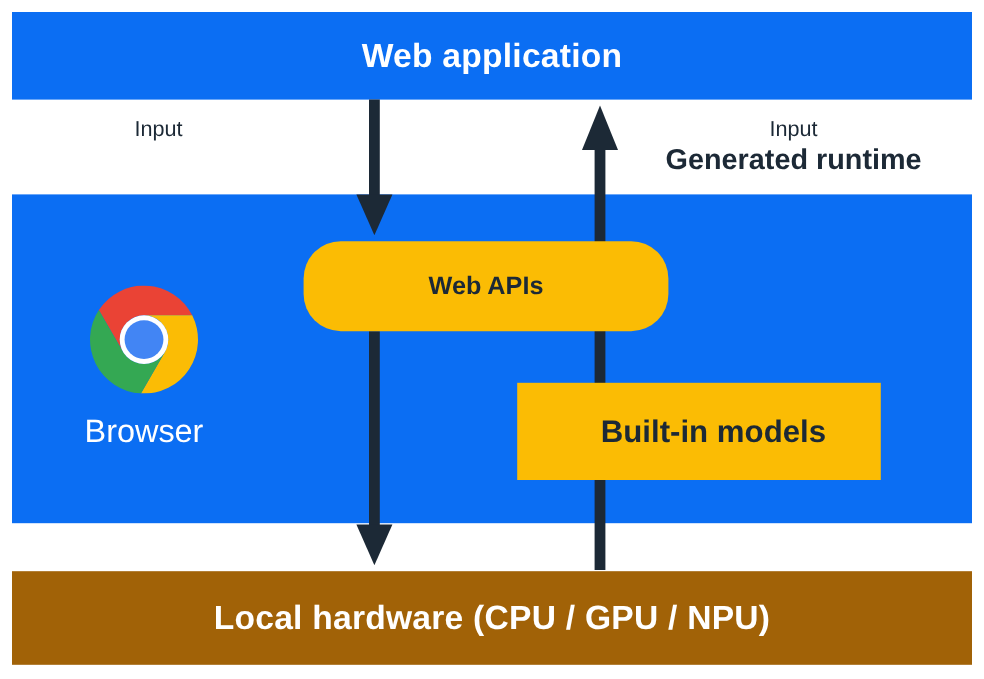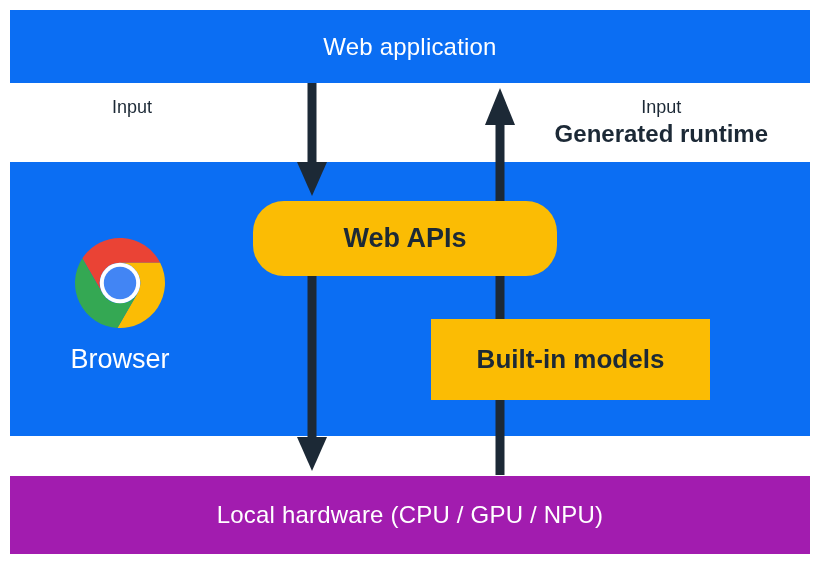--- a/index.html
+++ b/index.html
@@ -5,30 +5,30 @@
   html,body{margin:0;padding:0;background:#ffffff;}
   .canvas{
     position:relative;width:820px;height:566px;background:#ffffff;
     font-family:"Liberation Sans",sans-serif;overflow:hidden;
   }
   .band{position:absolute;left:10px;width:800px;z-index:1;
         display:flex;align-items:center;justify-content:center;}
   .band-top{top:10px;height:73px;}
   .band-panel{top:162px;height:274px;}
   .band-bottom{top:476px;height:78px;}
-  .band-label{color:#ffffff;font-weight:normal;font-size:24px;letter-spacing:.2px;}
+  .band-label{color:#ffffff;font-weight:bold;font-size:28px;letter-spacing:.2px;}
   .io-group{position:absolute;top:94px;z-index:3;color:#1c2936;}
   .io-input{left:112px;text-align:left;}
   .io-output{right:52px;text-align:right;}
   .io-title{font-size:18px;line-height:26px;font-weight:normal;text-align:center;}
   .io-value{font-size:24px;line-height:28px;font-weight:bold;}
   .arrows{position:absolute;left:0;top:0;z-index:2;pointer-events:none;}
   .ybox{position:absolute;z-index:3;display:flex;flex-direction:column;
         align-items:center;justify-content:center;color:#1c2936;font-weight:bold;}
-  .ybox-webapis{left:253px;top:201px;width:304px;height:75px;font-size:27px;border-radius:31px;}
+  .ybox-webapis{left:253px;top:201px;width:304px;height:75px;font-size:21px;border-radius:31px;}
   .ybox-builtin{left:431px;top:319px;width:279px;height:81px;font-size:26px;line-height:31px;}
   .chrome-logo{position:absolute;left:75px;top:238px;width:90px;height:90px;z-index:3;}
   .browser-label{position:absolute;left:40px;top:344px;width:160px;z-index:3;
         text-align:center;color:#ffffff;font-weight:normal;font-size:27px;}
 </style>
 </head>
 <body>
 
 <div class="canvas">
 
@@ -60,21 +60,21 @@
     <path d="M 94.65 27.5 A 50 50 0 0 1 47.16 99.92 L 69.49 61.25 A 22.5 22.5 0 0 0 50 27.5 Z" fill="#fbbc05"></path>
     <path d="M 47.16 99.92 A 50 50 0 0 1 8.17 22.62 L 30.51 61.25 A 22.5 22.5 0 0 0 69.49 61.25 Z" fill="#34a853"></path>
     <circle cx="50" cy="50" r="22.5" fill="#ffffff"></circle>
     <circle cx="50" cy="50" r="18" fill="#4285f4"></circle>
   </svg>
   <div class="browser-label">Browser</div>
 
   <div class="ybox ybox-webapis" style="background-color: rgb(251, 188, 4);">
     <span>Web APIs</span>
   </div>
-  <div class="ybox ybox-builtin" style="background-color: rgb(251, 188, 4);">
+  <div class="ybox ybox-builtin" style="background-color: rgb(251, 188, 4); padding-left: 24px;">
     <span>Built-in models</span>
   </div>
 
-  <div class="band band-bottom" style="background-color: #a21caf;">
+  <div class="band band-bottom" style="background-color: #a16207;">
     <span class="band-label">Local hardware (CPU / GPU / NPU)</span>
   </div>
 
 </div>
 
 </body></html>

